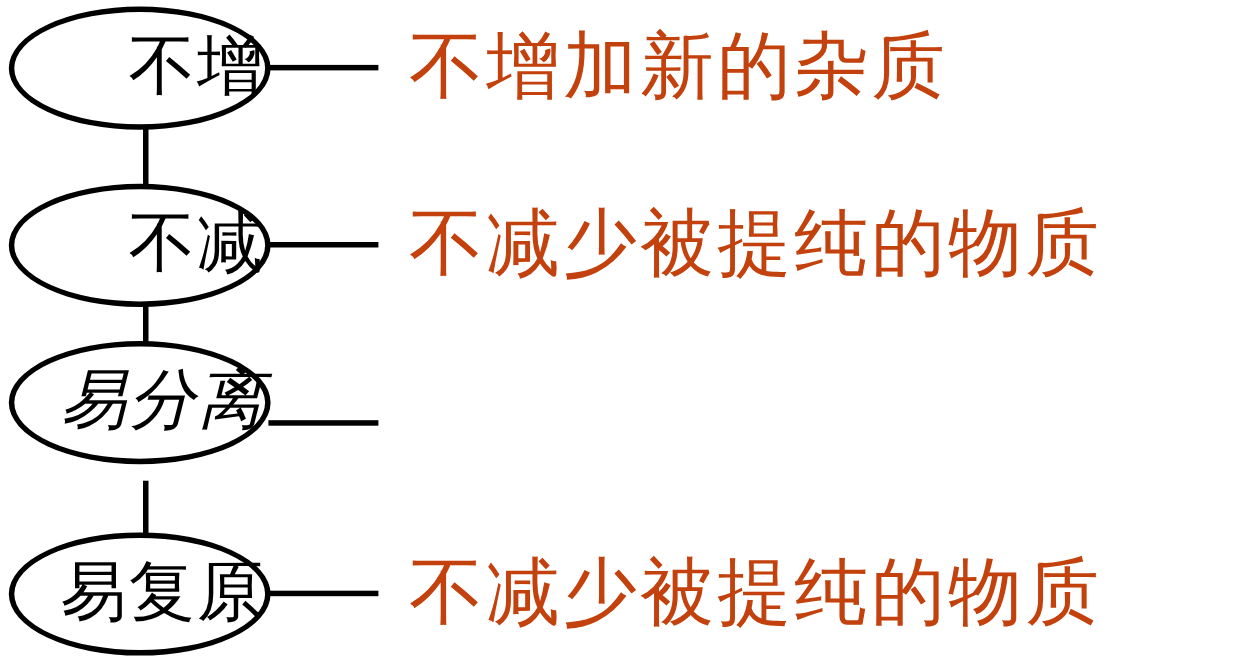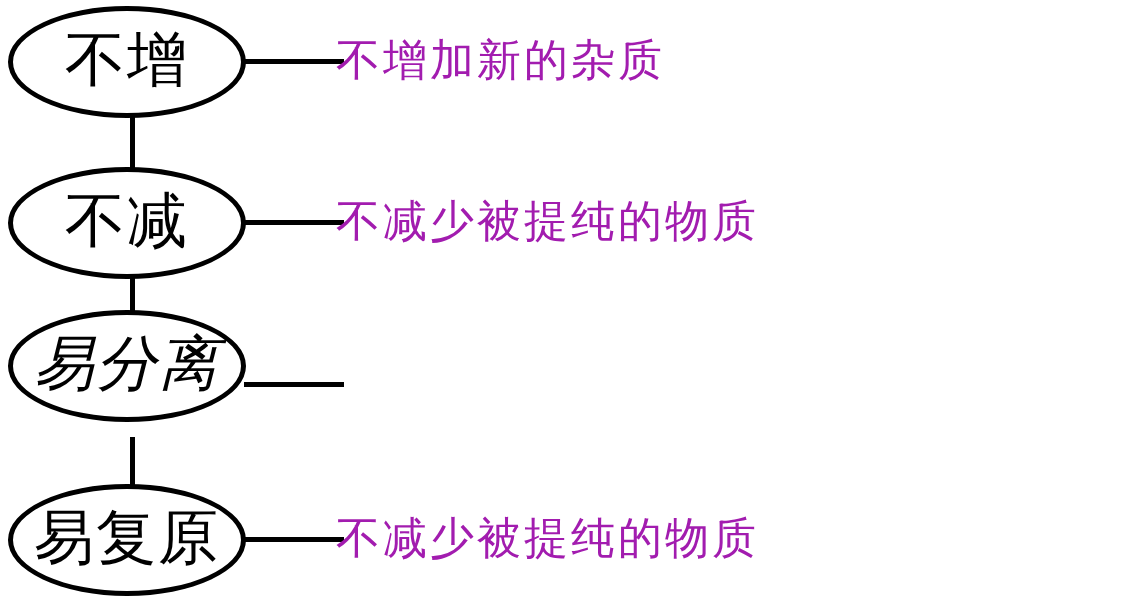--- a/index.html
+++ b/index.html
@@ -18,21 +18,21 @@
   .node {
     position: absolute;
     left: 8px;
     width: 238px;
     height: 112px;
     border: 5px solid #000000;
     border-radius: 50%;
     box-sizing: border-box;
     display: flex;
     align-items: center;
-    justify-content: center;
+    justify-content: flex-end;
     background: #ffffff;
   }
   .node-label {
     font-size: 60px;
     color: #000000;
     letter-spacing: 2px;
     white-space: nowrap;
     line-height: 1;
     padding-bottom: 4px;
   }
@@ -44,25 +44,25 @@
   }
   .hline {
     position: absolute;
     left: 244px;
     width: 100px;
     height: 5px;
     background: #000000;
   }
   .desc {
     position: absolute;
-    left: 336px;
+    left: 372px;
     height: 92px;
     line-height: 92px;
-    font-size: 44px;
-    color: #a21caf;
+    font-size: 67px;
+    color: #c2410c;
     letter-spacing: 3px;
     white-space: nowrap;
   }
   .node-1 { top: 6px; }
   .node-2 { top: 167px; }
   .node-3 { top: 310px; font-style: italic; }
   .node-4 { top: 484px; }
   .vline-1 { top: 114px; height: 56px; }
   .vline-2 { top: 275px; height: 57px; }
   .vline-3 { top: 437px; height: 50px; }

